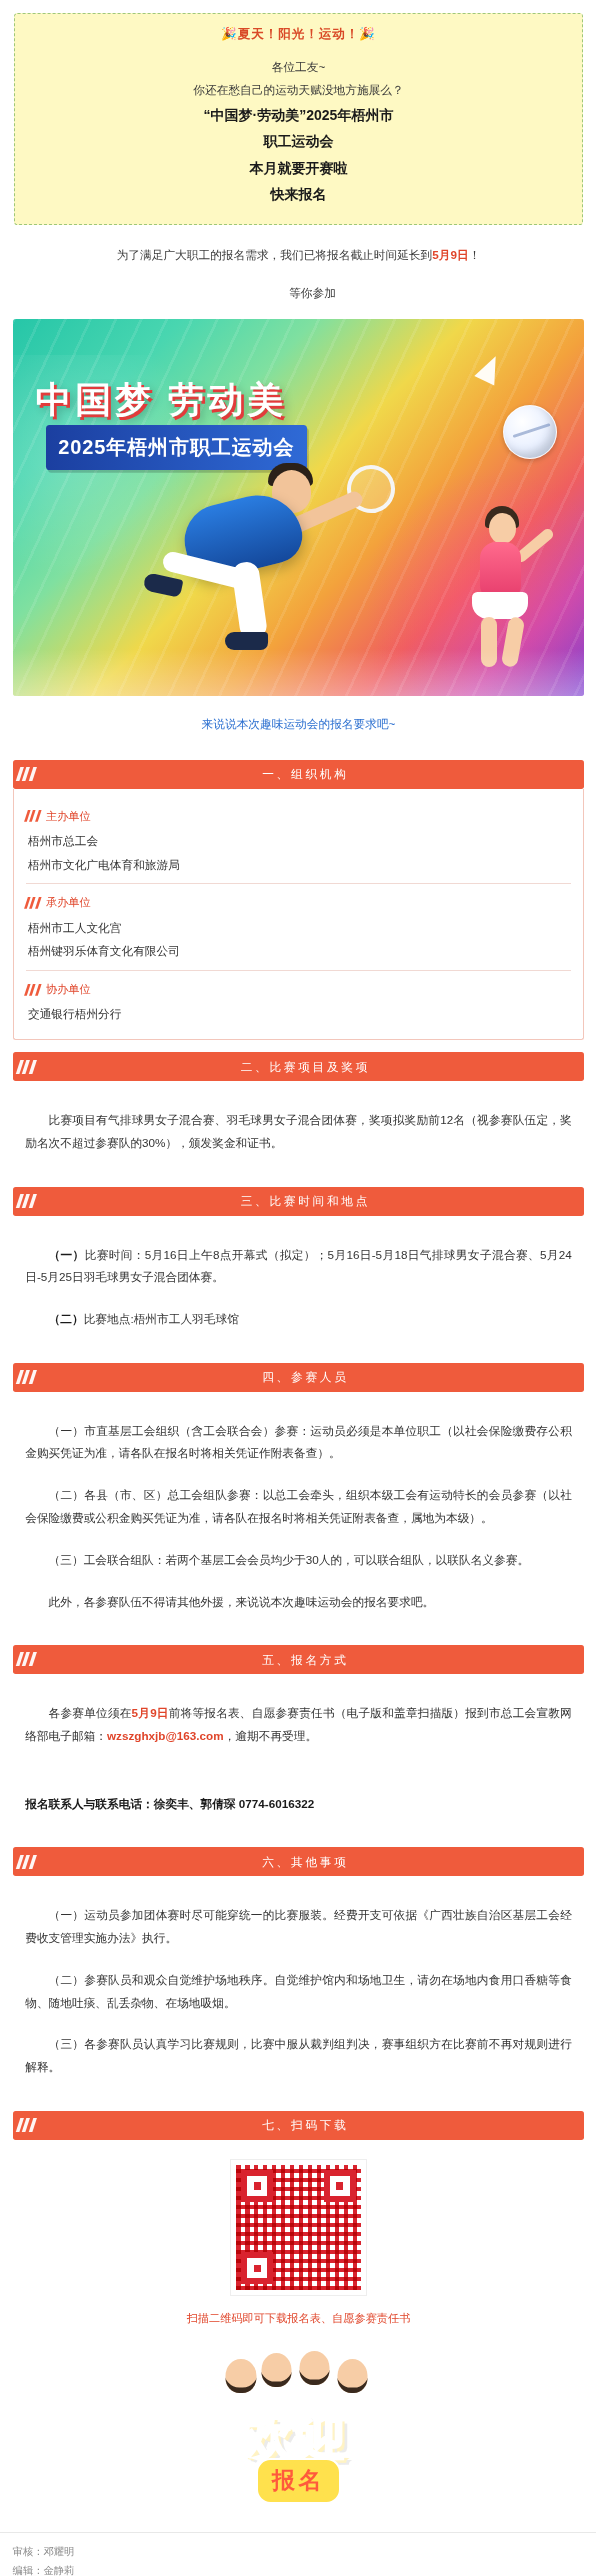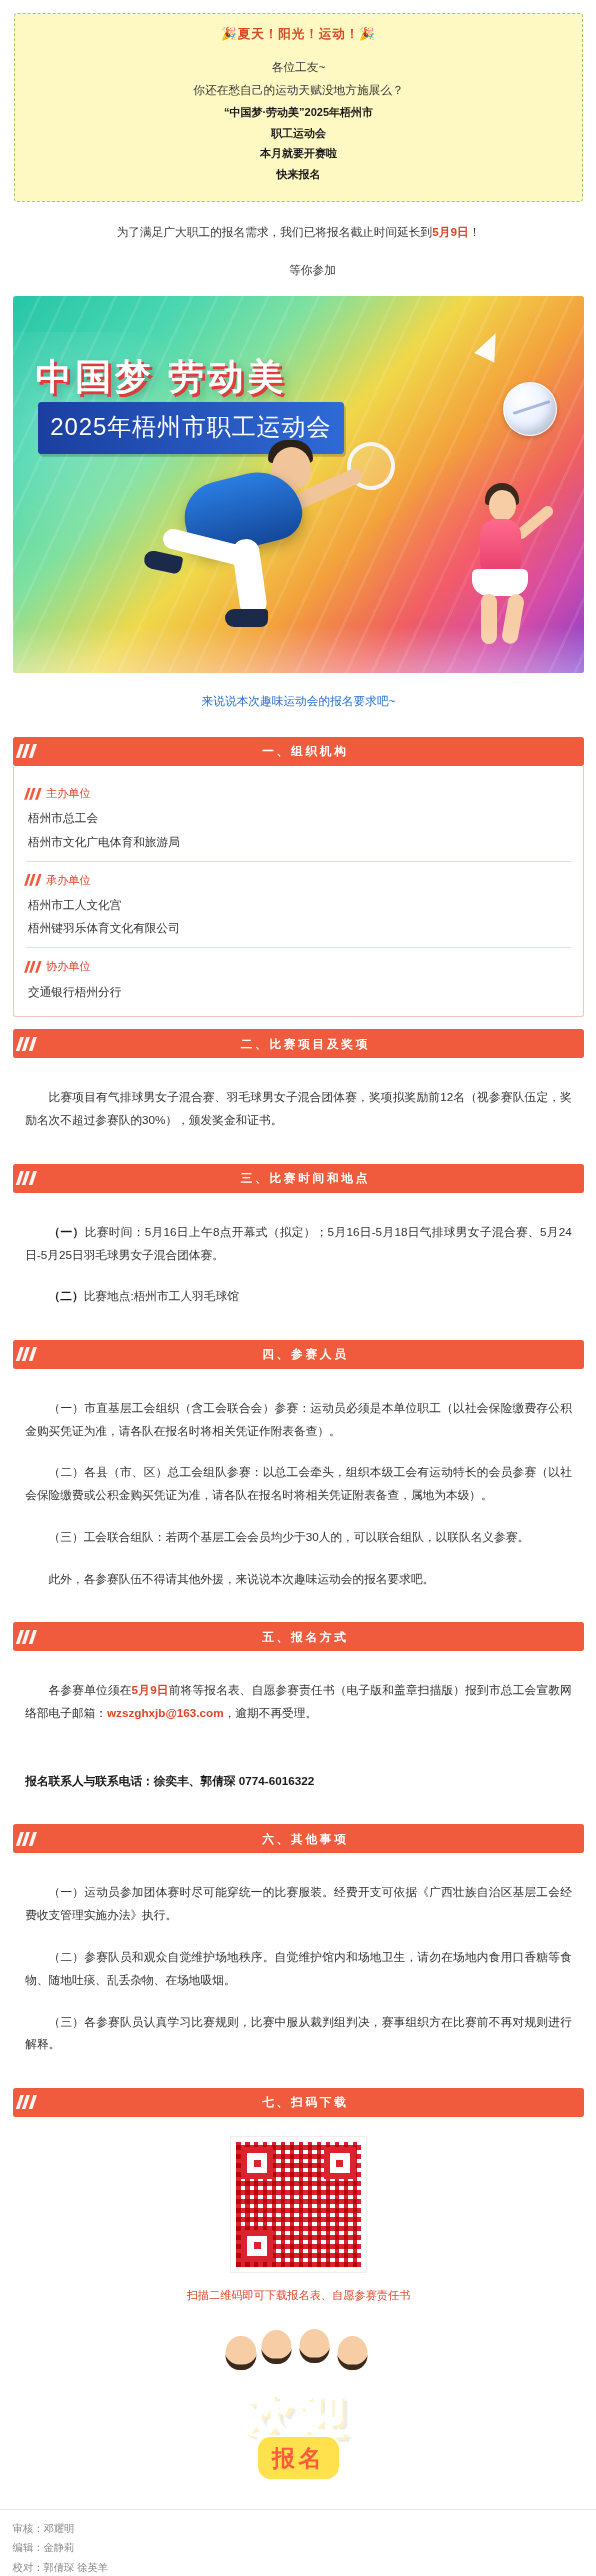--- a/index.html
+++ b/index.html
@@ -34,21 +34,21 @@
   .intro-line {
     text-align: center;
     color: #3a3a3a;
     font-size: 11.7px;
     line-height: 2.0;
   }
   .intro-strong {
     text-align: center;
     font-weight: bold;
     color: #1a1a1a;
-    font-size: 11px;
+    font-size: 14px;
     line-height: 1.9;
   }
 
   
   .notice {
     text-align: center;
     margin: 20px 21.5px 0 21.5px;
     font-size: 11.7px;
     color: #3a3a3a;
   }
@@ -83,23 +83,23 @@
     position: absolute; right: -45px; bottom: -36px; width: 269px; height: 269px;
     background: radial-gradient(circle at 50% 50%, rgba(255,80,140,0.35), rgba(255,80,140,0) 68%);
   }
   .poster-title {
     position: absolute; left: 23px; top: 50px;
     font-size: 36px; font-weight: bold; color: #fff;
     letter-spacing: 3.6px;
     text-shadow: 2.7px 2.7px 0 #e23b3b, 5.4px 5.4px 9px rgba(0,0,0,0.25);
   }
   .poster-sub {
-    position: absolute; left: 25px; top: 106px;
+    position: absolute; left: 33px; top: 106px;
     background: linear-gradient(90deg,#1b3fa0,#2f6ad6);
-    color: #fff; font-size: 24px; font-weight: normal;
+    color: #fff; font-size: 20px; font-weight: bold;
     padding: 5.4px 12.6px; border-radius: 3.6px; letter-spacing: 0.9px;
     box-shadow: 1.8px 2.7px 0 rgba(0,0,0,0.18);
   }
   .shuttle {
     position: absolute; right: 83px; top: 36px;
     width: 0; height: 0;
     border-left: 11.7px solid transparent;
     border-right: 11.7px solid transparent;
     border-bottom: 27px solid rgba(255,255,255,0.95);
     transform: rotate(25deg);
@@ -202,21 +202,21 @@
 
   
   .sec-head {
     display: flex; align-items: center;
     background: #ef5b3c;
     color: #fff;
     margin: 0 12.6px;
     height: 29px;
     border-radius: 2.7px;
     font-size: 11.7px;
-    font-weight: bold;
+    font-weight: normal;
     letter-spacing: 2.7px;
     padding-left: 5.4px;
     gap: 8px;
   }
   .sec-head .bars {
     display: inline-block;
     width: 18px; height: 14.4px; margin-right: 5.4px;
     background:
       linear-gradient(#fff,#fff) 0 0/3.6px 14.4px no-repeat,
       linear-gradient(#fff,#fff) 6.3px 0/3.6px 14.4px no-repeat,

